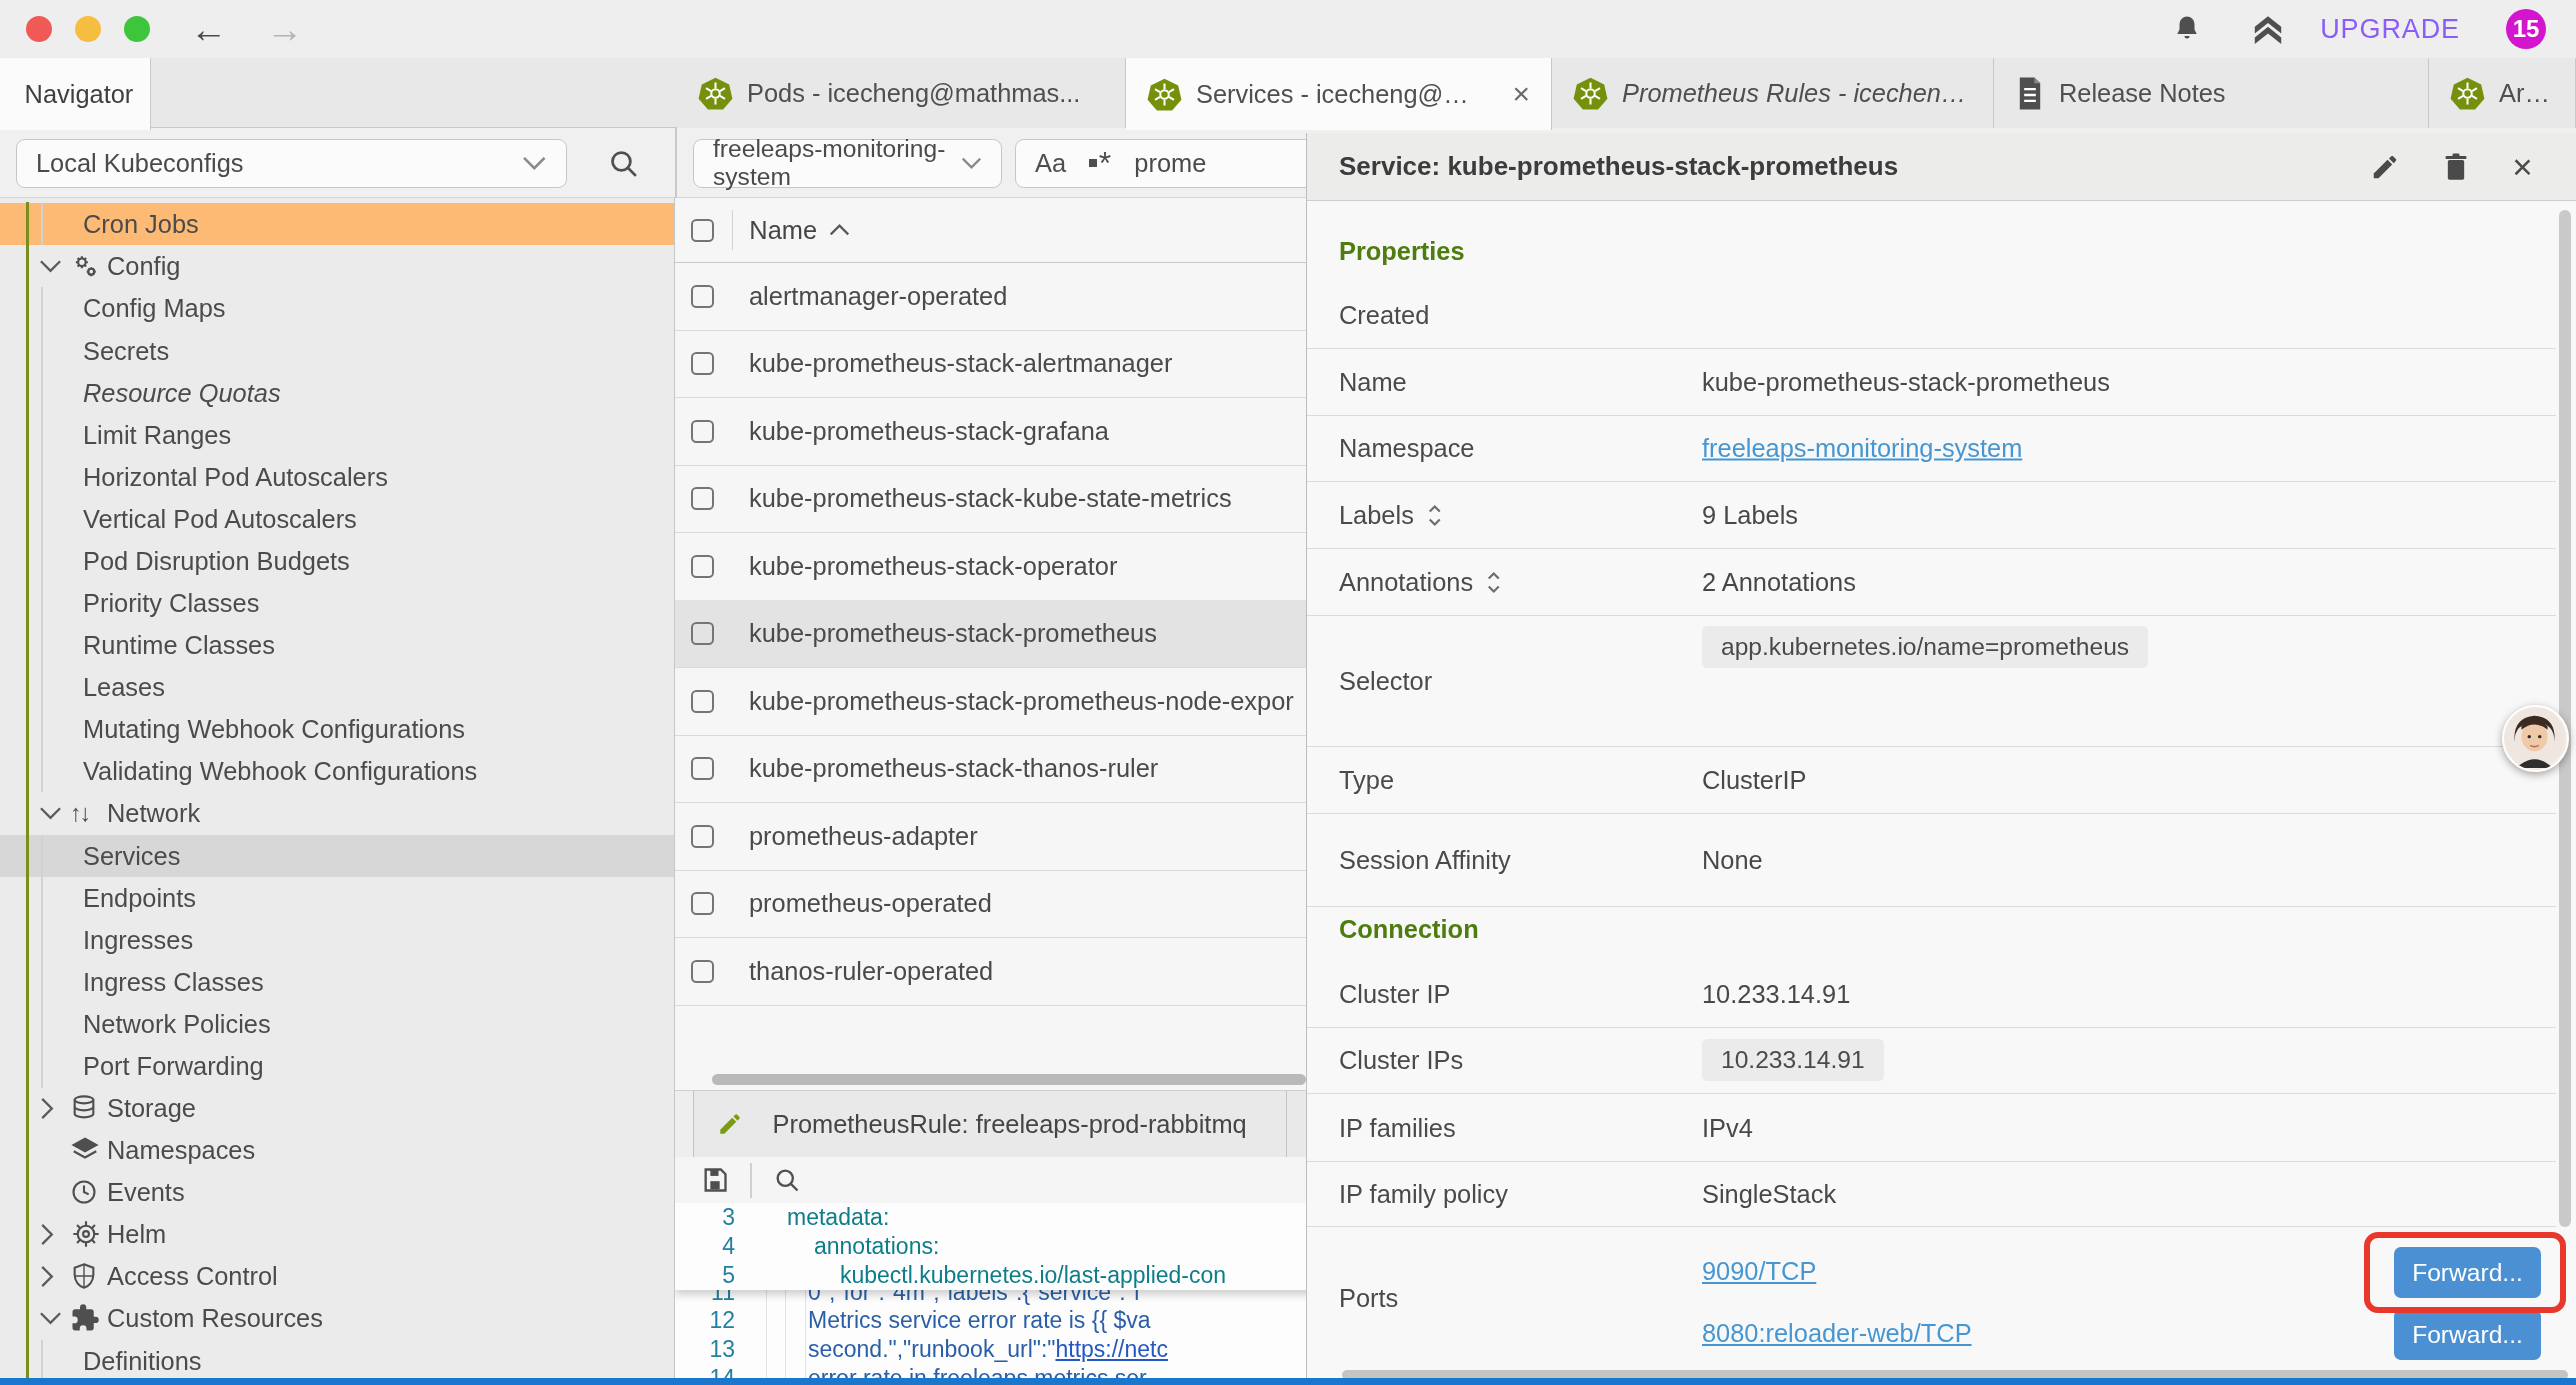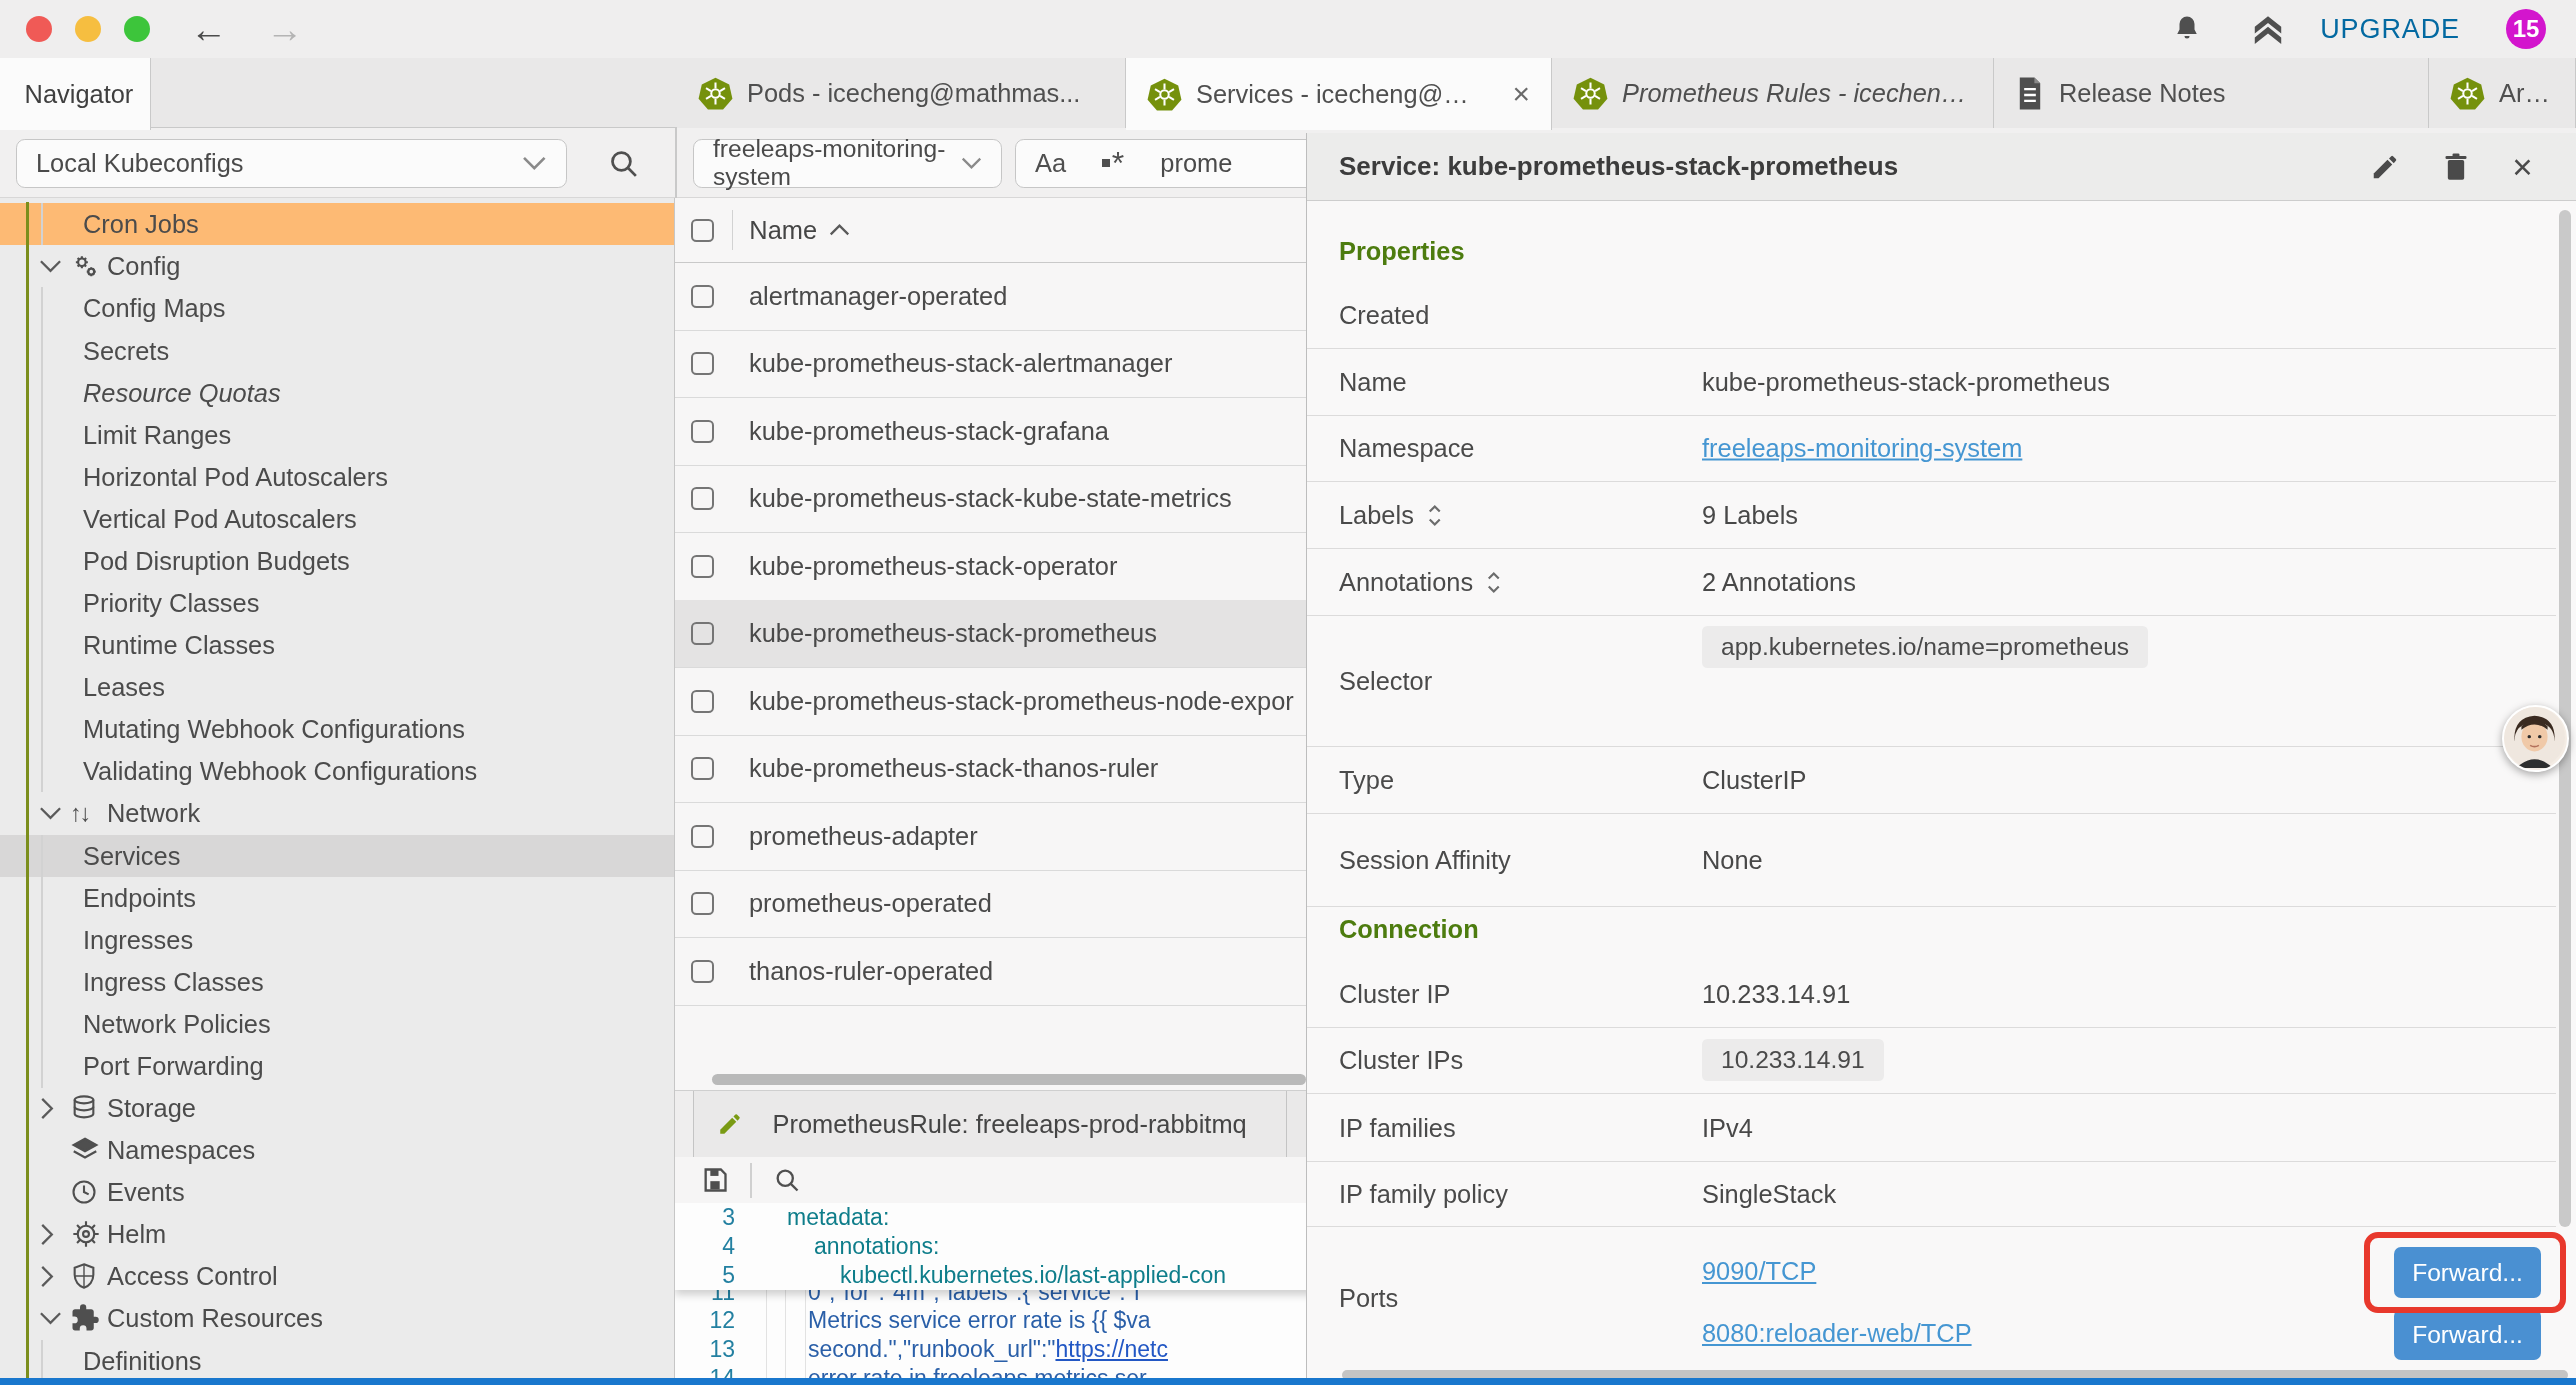--- a/index.html
+++ b/index.html
@@ -8,21 +8,21 @@
   .abs{position:absolute;}
 
   
   .titlebar{position:absolute;left:0;top:0;width:2576px;height:58px;background:#efeeee;display:flex;align-items:center;}
   .lights{display:flex;gap:23px;margin-left:26px;}
   .light{width:26px;height:26px;border-radius:50%;}
   .nav-arrows{display:flex;gap:39px;margin-left:40px;font-size:37px;line-height:1;}
   .arrow-back{color:#4b4b4b;font-weight:bold;}
   .arrow-fwd{color:#b4b4b4;font-weight:bold;}
   .tb-right{margin-left:auto;display:flex;align-items:center;gap:46px;margin-right:30px;}
-  .upgrade{display:flex;align-items:center;gap:32px;color:#0369a1;font-size:27px;letter-spacing:0.9px;}
+  .upgrade{display:flex;align-items:center;gap:32px;color:#8b5cf6;font-size:27px;letter-spacing:0.9px;}
   .badge{width:40px;height:40px;border-radius:50%;background:#d315cd;color:#fff;font-size:24px;font-weight:700;display:flex;align-items:center;justify-content:center;}
 
   
   .tabstrip{position:absolute;left:0;top:58px;width:2576px;height:70px;background:#e9e8e8;border-bottom:1.8px solid #c9c9c9;z-index:3;}
   .tab{position:absolute;top:0;height:70px;display:flex;align-items:center;gap:14px;padding:0 21px;font-size:25.4px;color:#4f4f4f;background:#e9e8e8;border-right:1.8px solid #c9c9c9;white-space:nowrap;overflow:hidden;}
   .tab.active{background:#fbfbfb;height:72px;z-index:2;}
   .tab.italic .tab-label{font-style:italic;}
   .tab-close{margin-left:auto;font-size:30px;color:#6a6a6a;padding-left:14px;}
   .navigator-tab{position:absolute;left:0;top:0;width:151px;height:72px;background:#fbfbfb;border-right:1.8px solid #c9c9c9;display:flex;align-items:center;padding-left:24.6px;color:#3f3f3f;z-index:2;}
   .tab-label{overflow:hidden;text-overflow:ellipsis;}
@@ -223,21 +223,21 @@
     </span>
     <div class="vdivider" style="left:675px;"></div>
     <div class="pill" style="left:693px;width:309px;">
       <span style="font-size:24.6px">freeleaps-monitoring-system</span>
       <span class="chev-down ic">
         <svg width="21" height="14" viewBox="0 0 24 14" fill="none" stroke="#8a8a8a" stroke-width="2.6">
             <path d="M2 2 L12 12 L22 2"></path>
           </svg>
       </span>
     </div>
-    <div class="pill" style="left:1015px;width:316px;gap:36px;">
+    <div class="pill" style="left:1015px;width:316px;gap:23px;">
       <span class="searchtoken">Aa</span>
       <span><span class="regex-dot"></span><span class="regex-star">*</span></span>
       <span>prome</span>
     </div>
   </div>
 
   <div class="sidebar">
     <div id="treeRows">
         <div class="tree-row highlighted" style="top: 5.3px;">
           <span class="tlabel child">Cron Jobs</span>

